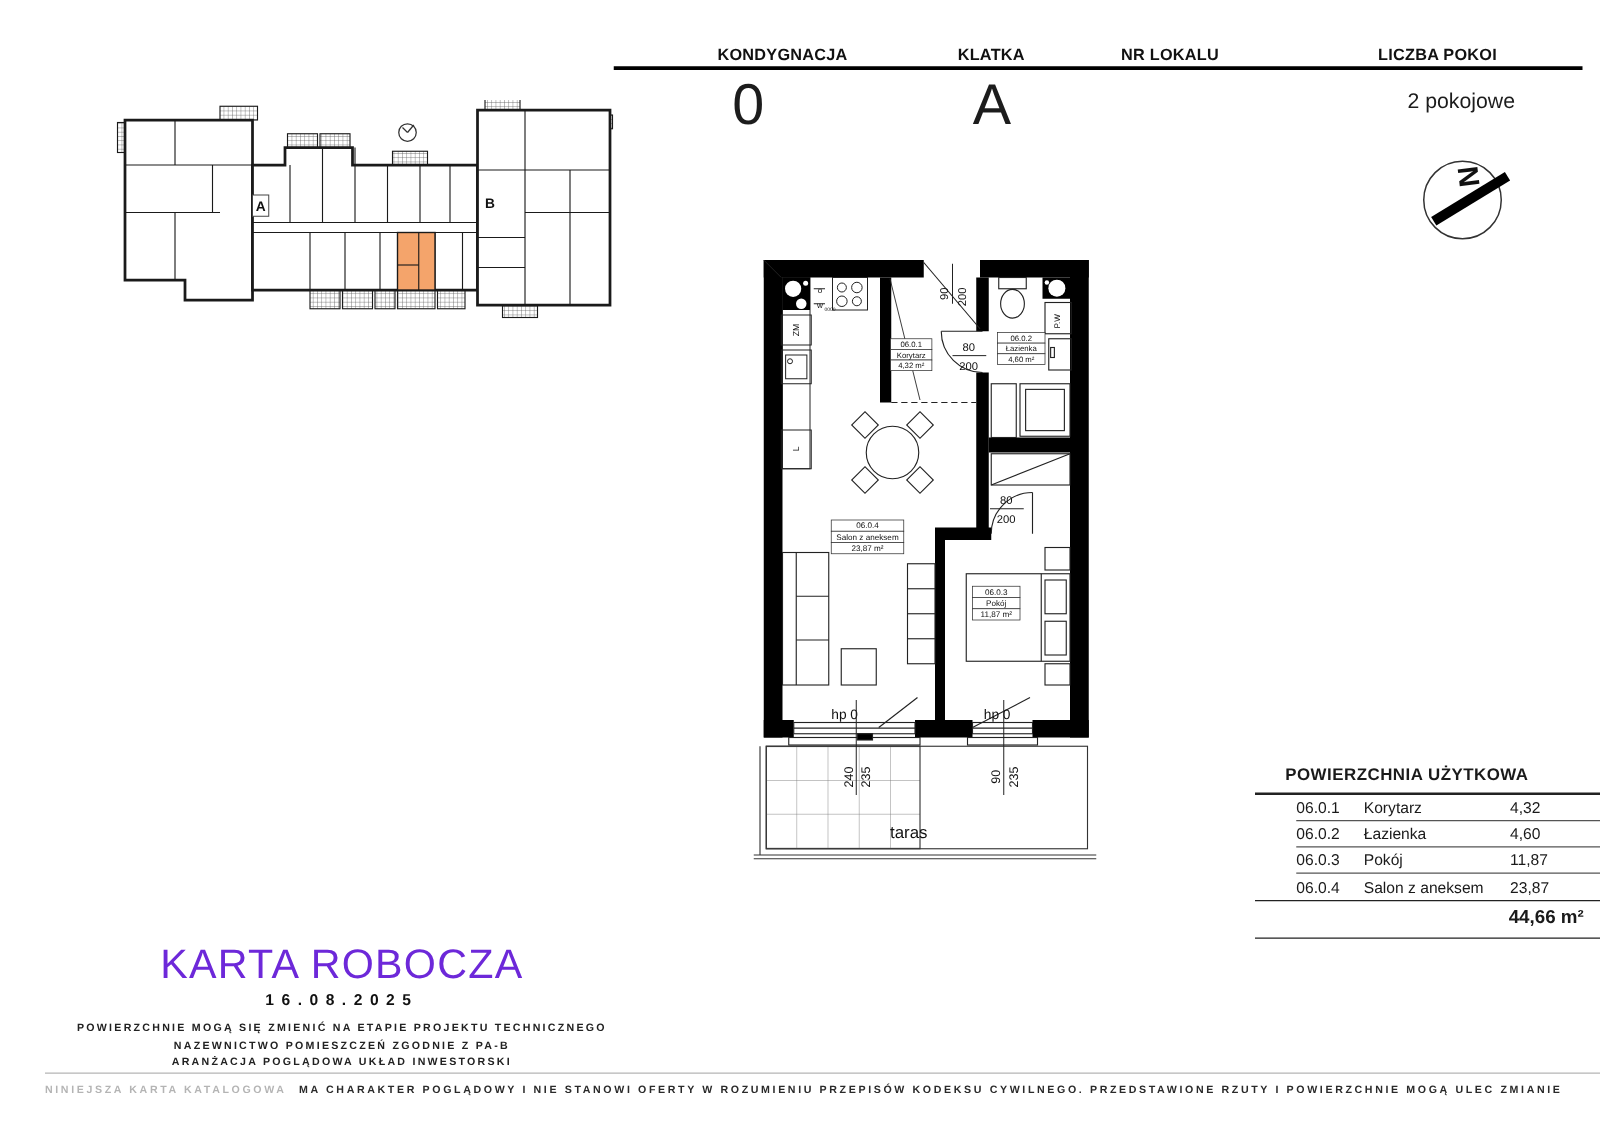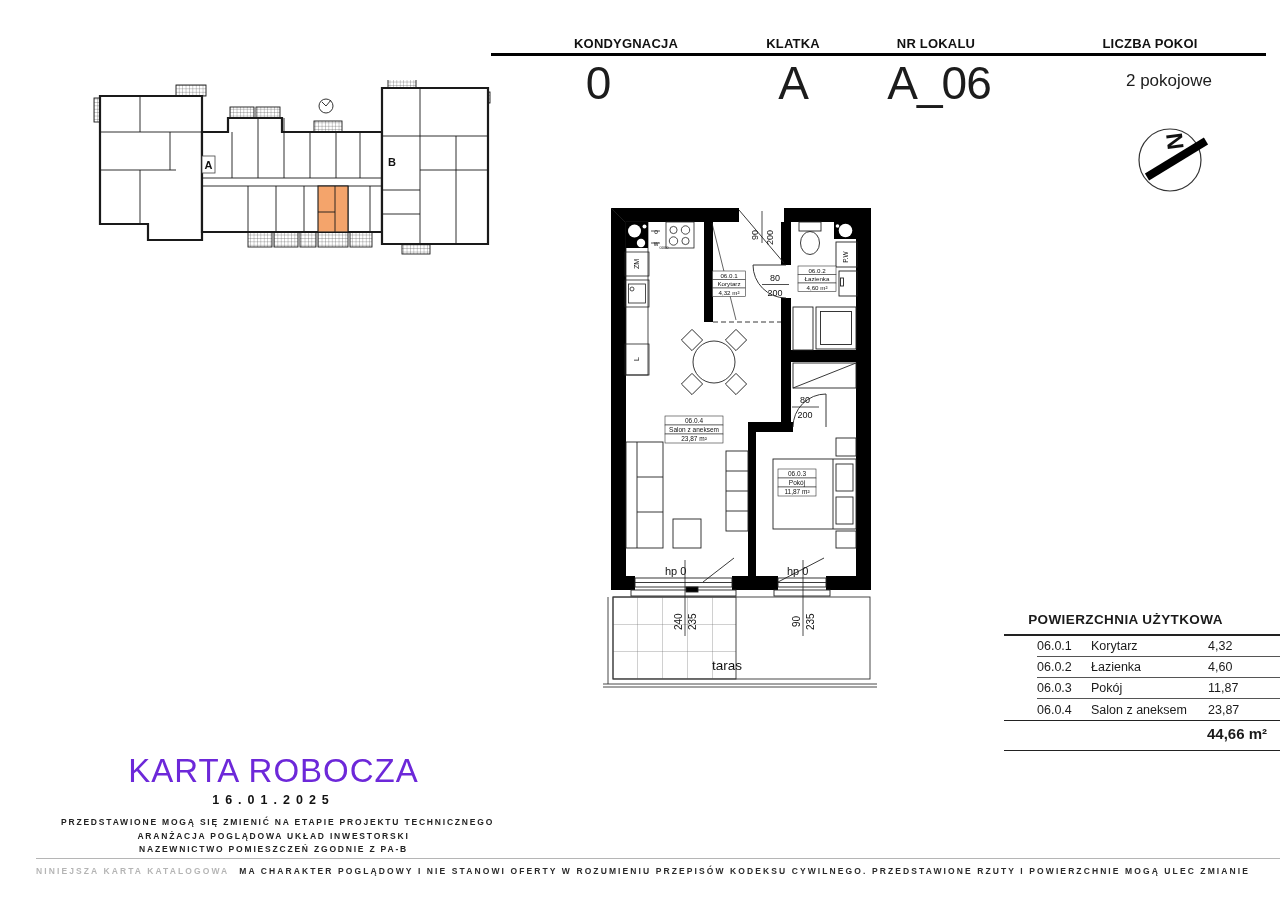--- a/index.html
+++ b/index.html
@@ -56,21 +56,20 @@
   <div class="hdr">
     <div class="hdr-cols">
       <div class="hdr-col-label" style="left:135px">KONDYGNACJA</div>
       <div class="hdr-col-label" style="left:302px">KLATKA</div>
       <div class="hdr-col-label" style="left:445px">NR LOKALU</div>
       <div class="hdr-col-label" style="left:659px">LICZBA POKOI</div>
       <div class="hdr-rule"></div>
     </div>
     <div class="hdr-val v-big" style="left:107px">0</div>
     <div class="hdr-val v-big" style="left:302px">A</div>
-    <div class="hdr-val v-big" style="left:448px">A_06</div>
     <div class="hdr-val v-med" style="left:678px">2 pokojowe</div>
   </div>
 
   <svg class="abs" style="left:1098px;top:122px" width="82" height="80" viewBox="1098 122 82 80">
     <circle cx="1134" cy="160" r="31" fill="none" stroke="#333" stroke-width="1.2"></circle>
     <line x1="1111" y1="177" x2="1170" y2="141" stroke="#000" stroke-width="8"></line>
     <text transform="translate(1130,134) rotate(83)" font-size="23" font-weight="bold">N</text>
   </svg>
 
   <svg class="abs" style="left:52px;top:80px" width="406" height="180" viewBox="52 80 406 180">
@@ -347,25 +346,25 @@
     <div class="pu-row last">
       <span class="code">06.0.4</span>
       <span class="nm">Salon z aneksem</span>
       <span class="ar">23,87</span>
     </div>
     <div class="pu-total">44,66 m²</div>
   </div>
 
   <div class="stamp">
     <div class="stamp-title">KARTA ROBOCZA</div>
-    <div class="stamp-date">16.01.2025</div>
+    <div class="stamp-date">16.08.2025</div>
     <div class="stamp-notes">
-      <div>PRZEDSTAWIONE MOGĄ SIĘ ZMIENIĆ NA ETAPIE PROJEKTU TECHNICZNEGO</div>
+      <div>POWIERZCHNIE MOGĄ SIĘ ZMIENIĆ NA ETAPIE PROJEKTU TECHNICZNEGO</div>
+      <div>NAZEWNICTWO POMIESZCZEŃ ZGODNIE Z PA-B</div>
       <div>ARANŻACJA POGLĄDOWA UKŁAD INWESTORSKI</div>
-      <div>NAZEWNICTWO POMIESZCZEŃ ZGODNIE Z PA-B</div>
     </div>
   </div>
 
   <div class="foot-rule"></div>
   <div class="foot">
     <span class="faint">NINIEJSZA KARTA KATALOGOWA</span><span>MA CHARAKTER POGLĄDOWY I NIE STANOWI OFERTY W ROZUMIENIU PRZEPISÓW KODEKSU CYWILNEGO. PRZEDSTAWIONE RZUTY I POWIERZCHNIE MOGĄ ULEC ZMIANIE</span>
   </div>
 
 </div>
 

